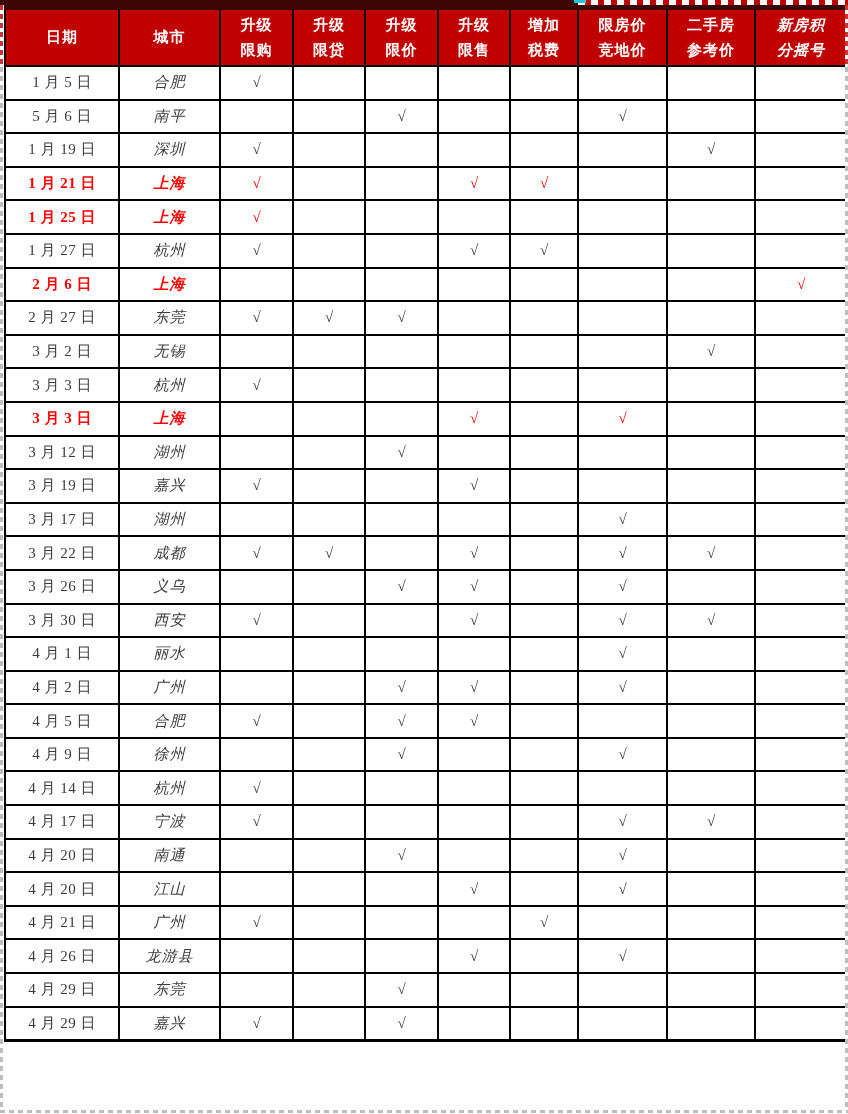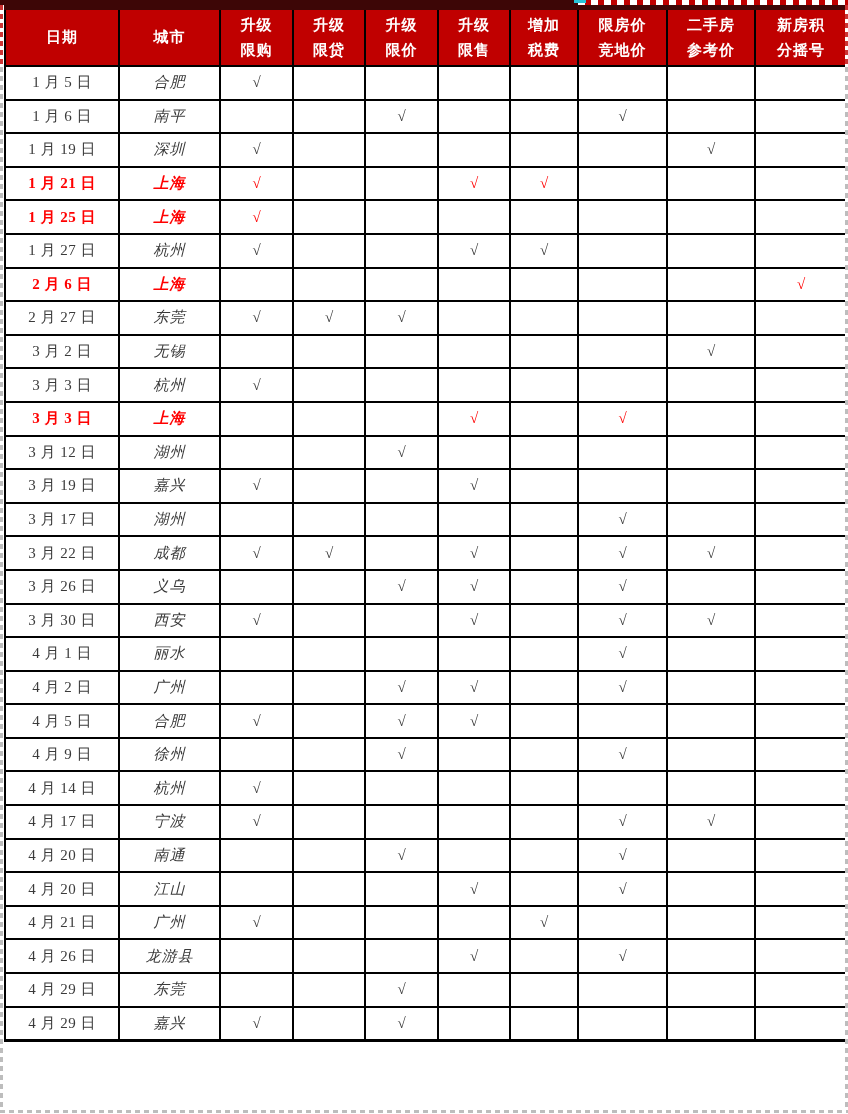--- a/index.html
+++ b/index.html
@@ -29,21 +29,21 @@
     border-left:2px solid var(--grid);
     border-bottom:3px solid var(--grid);
   }
   table.policy th, table.policy td{
     border:2px solid var(--grid);
     padding:0;
     text-align:center;
     vertical-align:middle;
     overflow:hidden;
   }
-  table.policy th:last-child, table.policy td:last-child{border-right:none;}
+  table.policy th:last-child, table.policy td:last-child{border-right:none;font-style:italic;}
   table.policy thead th{
     border-top:5px solid var(--topbar);
     background:var(--header-bg);
     color:#ffffff;
     font-weight:700;
     font-size:15px;
     height:55px;
   }
   table.policy thead th div{line-height:25px;letter-spacing:1px;}
   table.policy tbody td{
@@ -144,21 +144,21 @@
           <td class="check-cell">√</td>
           <td class="check-cell"></td>
           <td class="check-cell"></td>
           <td class="check-cell"></td>
           <td class="check-cell"></td>
           <td class="check-cell"></td>
           <td class="check-cell"></td>
           <td class="check-cell"></td>
         </tr>
         <tr>
-          <td class="date-cell">1 月 6 日</td>
+          <td class="date-cell">5 月 6 日</td>
           <td class="city-cell">南平</td>
           <td class="check-cell"></td>
           <td class="check-cell"></td>
           <td class="check-cell">√</td>
           <td class="check-cell"></td>
           <td class="check-cell"></td>
           <td class="check-cell">√</td>
           <td class="check-cell"></td>
           <td class="check-cell"></td>
         </tr>

